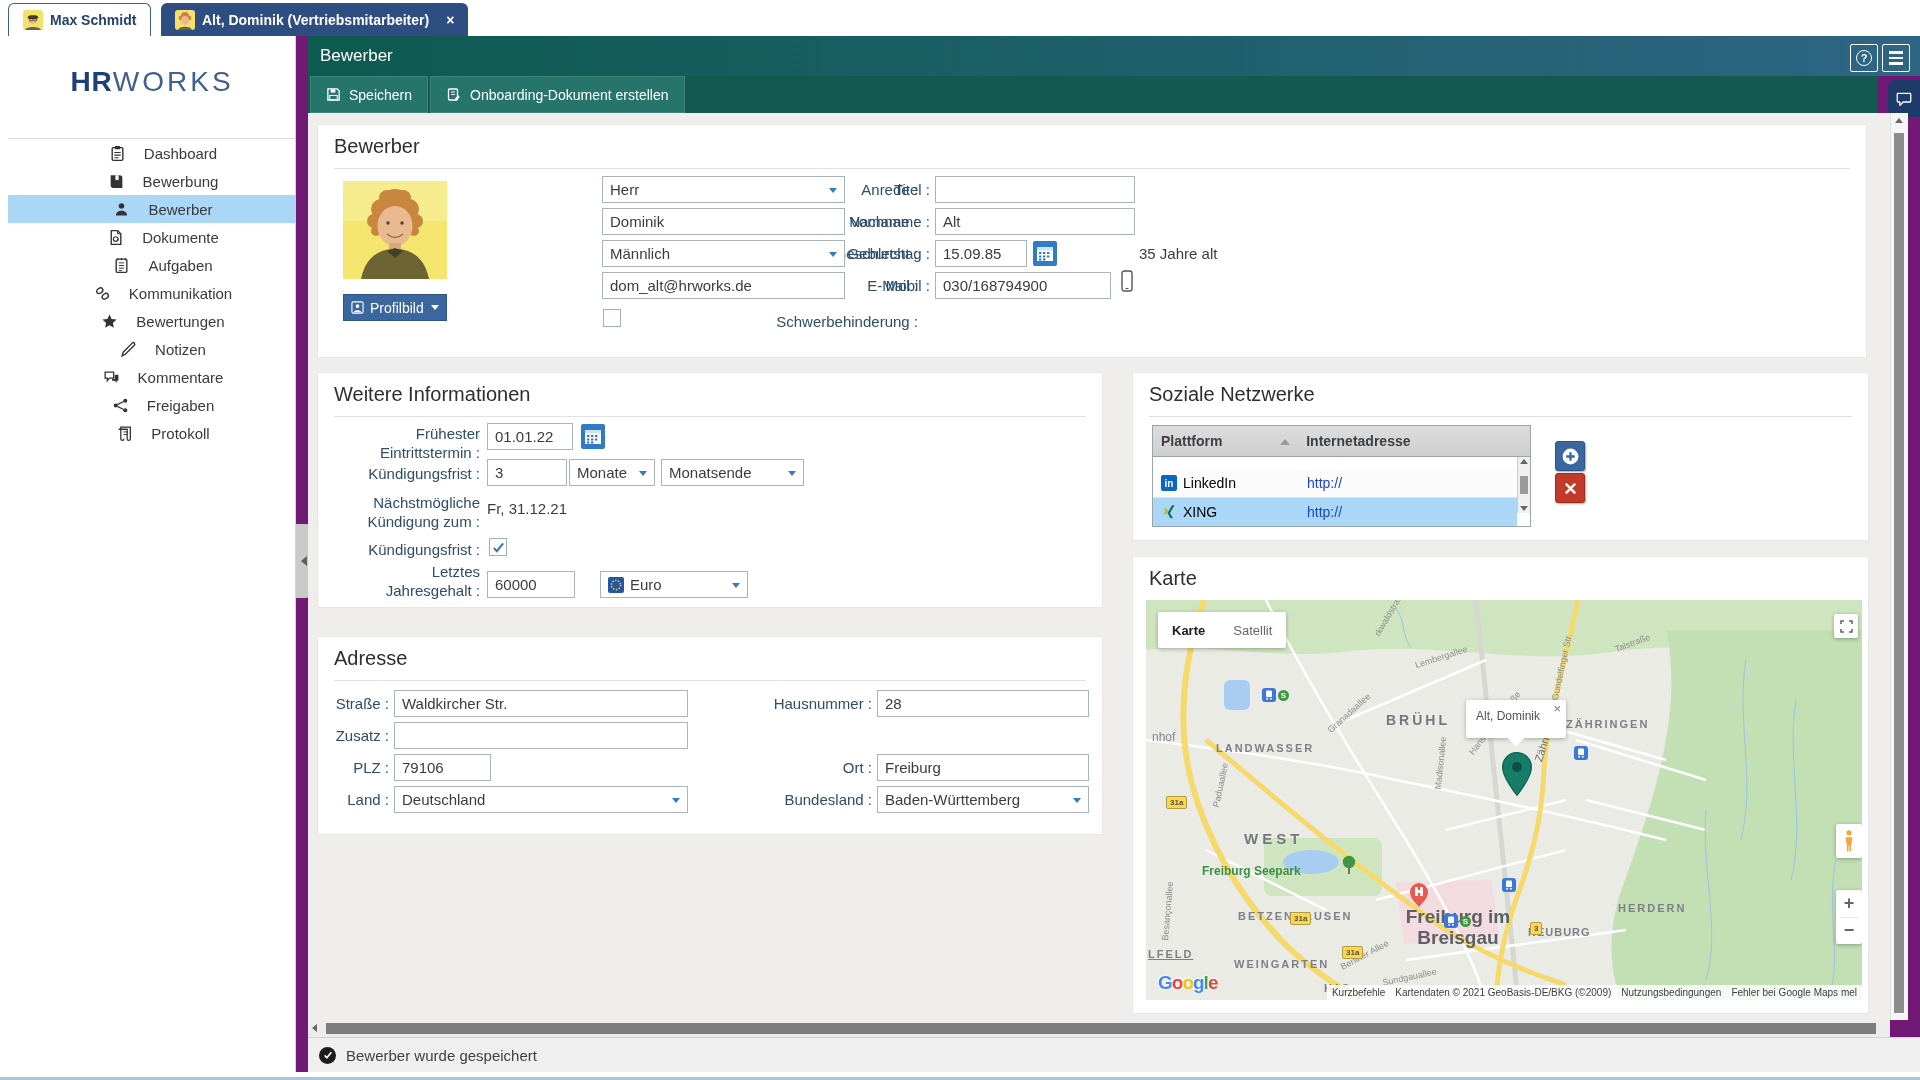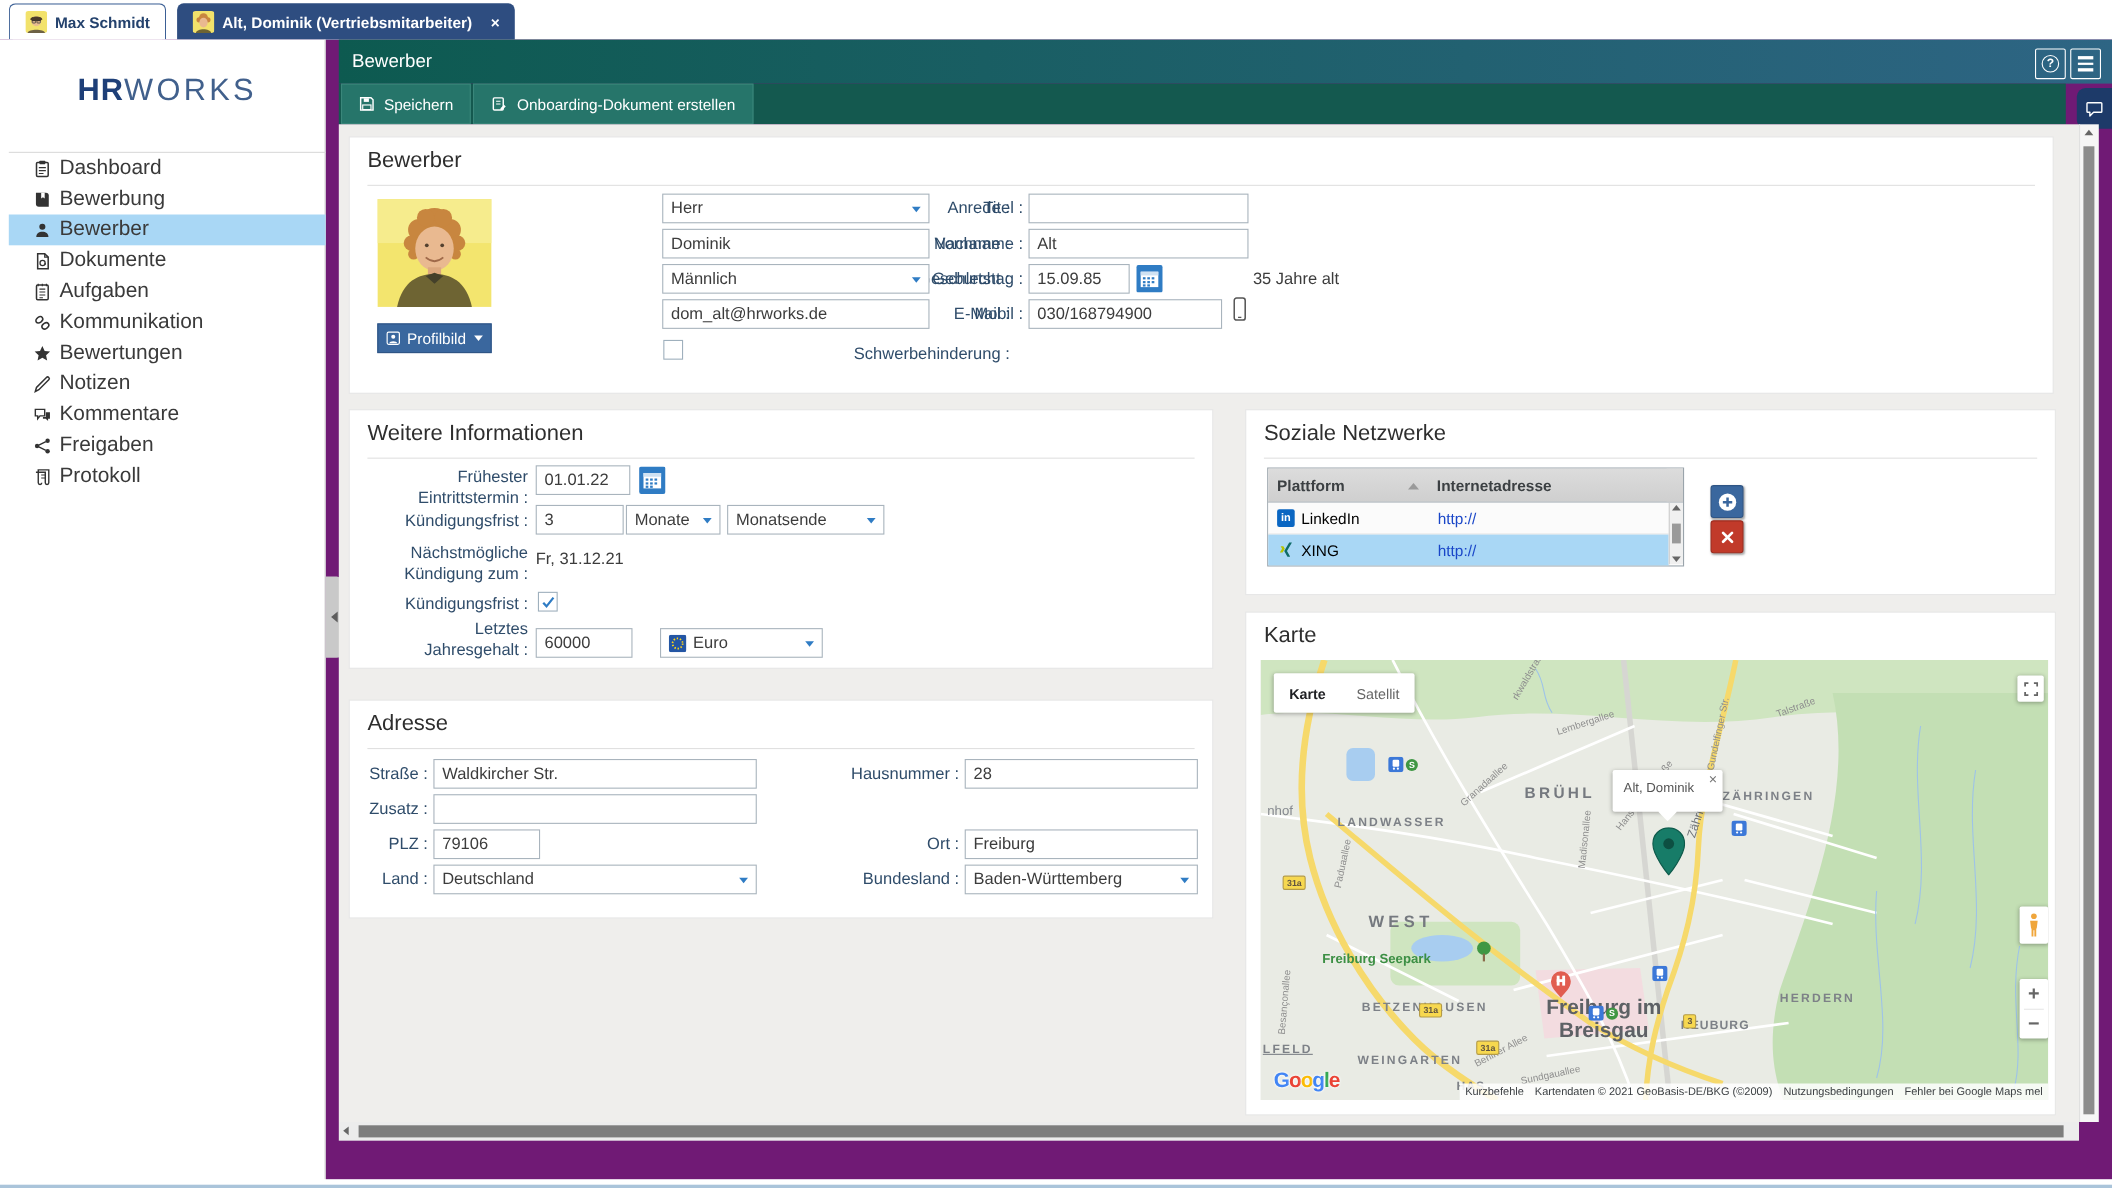--- a/index.html
+++ b/index.html
@@ -11,21 +11,21 @@
   .tab-inactive{left:8px;top:3px;height:33px;background:#fff;border:1px solid #3b5f95;border-bottom:none;color:#24426d;}
   .tab-active{left:161px;top:3px;height:33px;background:#2e4d80;color:#fff;}
   .tab-close{margin-left:10px;font-size:14px;font-weight:bold;color:#fff;cursor:pointer;}
   .avatar{width:20px;height:20px;border-radius:3px;overflow:hidden;flex:0 0 auto;}
   
   .sidebar{left:0;top:36px;width:296px;height:1044px;background:#fff;border-right:1px solid #d5d5d5;box-sizing:border-box;}
   .logo{left:0;top:30px;width:304px;text-align:center;font-size:28px;}
   .logo b{color:#1e3f78;font-weight:bold;letter-spacing:1px;}
   .logo span{color:#41608c;font-weight:300;letter-spacing:3px;}
   .menu{left:8px;top:102px;width:288px;border-top:1px solid #dadada;}
-  .mitem{display:flex;align-items:center;height:28px;gap:7px;padding-left:22px;font-size:19px;color:#3a3a3a;cursor:pointer;}
+  .mitem{display:flex;align-items:center;height:28px;gap:18px;padding-left:22px;font-size:15px;color:#3a3a3a;cursor:pointer;justify-content:center;}
   .mitem.sel{background:#a9d7f5;}
   .micon{width:17px;height:17px;flex:0 0 auto;display:flex;}
   .micon svg{width:100%;height:100%;}
   
   .hdr{left:308px;top:36px;width:1612px;height:40px;background:linear-gradient(to right,#0d5a50,#2e6584);display:flex;align-items:center;}
   .hdr-title{color:#fff;font-size:17px;padding-left:12px;}
   .hbtn{position:absolute;top:44px;width:26px;height:26px;border:1px solid #fff;border-radius:2px;display:flex;align-items:center;justify-content:center;cursor:pointer;}
   .toolbar{left:308px;top:76px;width:1570px;height:37px;background:#14594f;display:flex;align-items:stretch;gap:2px;padding-left:2px;box-sizing:border-box;}
   .tbtn{display:flex;align-items:center;gap:8px;padding:0 15px;background:#26756a;border:1px solid #3a867a;color:#fff;font-size:14px;cursor:pointer;box-sizing:border-box;}
   .chat-tab{left:1888px;top:80px;width:32px;height:37px;background:#1d3a69;border-radius:8px 0 0 8px;display:flex;align-items:center;justify-content:center;cursor:pointer;}
@@ -480,21 +480,21 @@
     <div class="stable">
       <div class="srow shead">
         <div class="scol1">
           <span>Plattform</span>
           <span style="position:absolute;right:8px;top:6px;width:0;height:0;border-left:5px solid transparent;border-right:5px solid transparent;border-bottom:6px solid #9a9a9a;"></span>
         </div>
         <div class="scol2"><span>Internetadresse</span></div>
         <div style="width:15px;background:linear-gradient(#dcdcdc,#cfcfcf);height:100%;"></div>
       </div>
       <div style="display:flex;">
-        <div style="width:364px;">
+        <div style="width:364px;margin-top:12px;">
           <div class="srow" style="background:#fbfbfb;border-bottom:1px solid #e4e4e4;">
             <div class="scol1">
               <span style="width:16px;height:16px;background:#0a66c2;border-radius:2px;color:#fff;font-size:10px;font-weight:bold;display:flex;align-items:center;justify-content:center;">in</span>
               <span>LinkedIn</span>
             </div>
             <div class="scol2"><span class="slink">http://</span></div>
           </div>
           <div class="srow" style="background:#a9d7f5;">
             <div class="scol1">
               <span style="display:flex;width:16px;height:16px;">
@@ -686,15 +686,23 @@
 
   <div class="abs vsb">
     <div style="position:absolute;left:4px;top:5px;" class="tri-up"></div>
     <div style="position:absolute;left:3px;top:20px;width:10px;height:880px;background:#8c8c8c;"></div>
   </div>
   <div class="abs hsb">
     <div style="position:absolute;left:4px;top:4px;" class="tri-left"></div>
     <div style="position:absolute;left:18px;top:3px;width:1550px;height:11px;background:#7d7d7d;"></div>
   </div>
 
+  <div class="abs statusbar">
+    <span style="width:17px;height:17px;background:#1c1c1c;border-radius:50%;display:flex;align-items:center;justify-content:center;">
+      <svg width="10" height="10" viewBox="0 0 12 12">
+          <path d="M2 6.5l2.6 2.8L10 2.8" fill="none" stroke="#fff" stroke-width="2"></path>
+        </svg>
+    </span>
+    <span>Bewerber wurde gespeichert</span>
+  </div>
   <div class="abs" style="left:0;top:1072px;width:1920px;height:8px;background:#fff;border-bottom:3px solid #aac4da;box-sizing:border-box;"></div>
 
 </div>
 
 </body></html>

